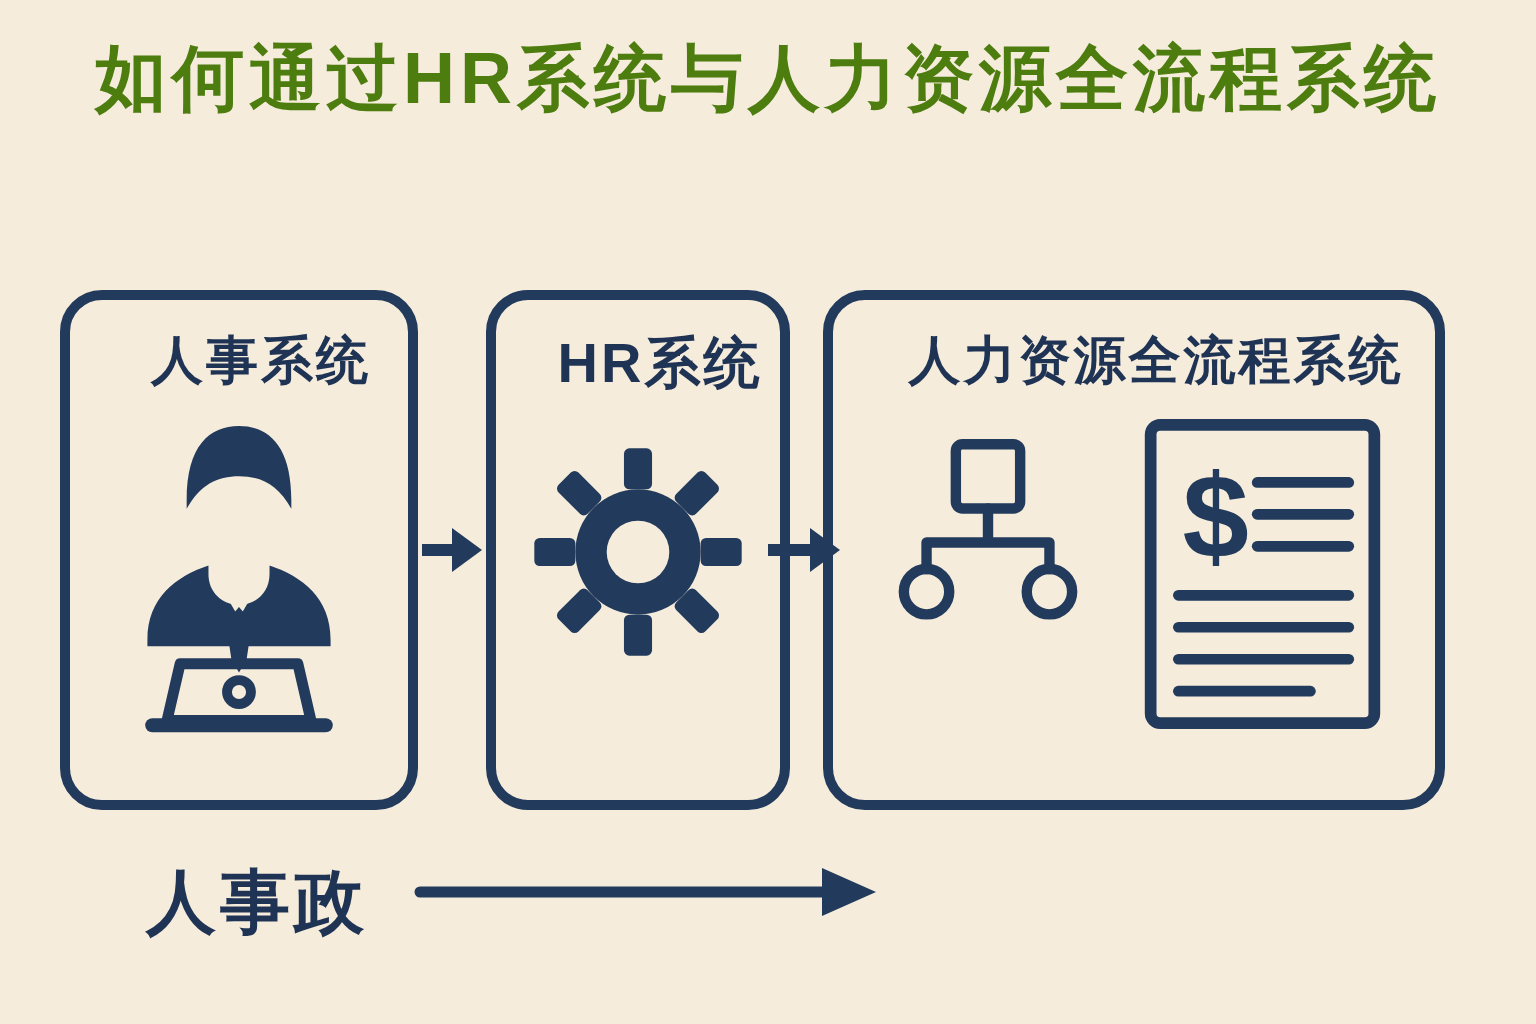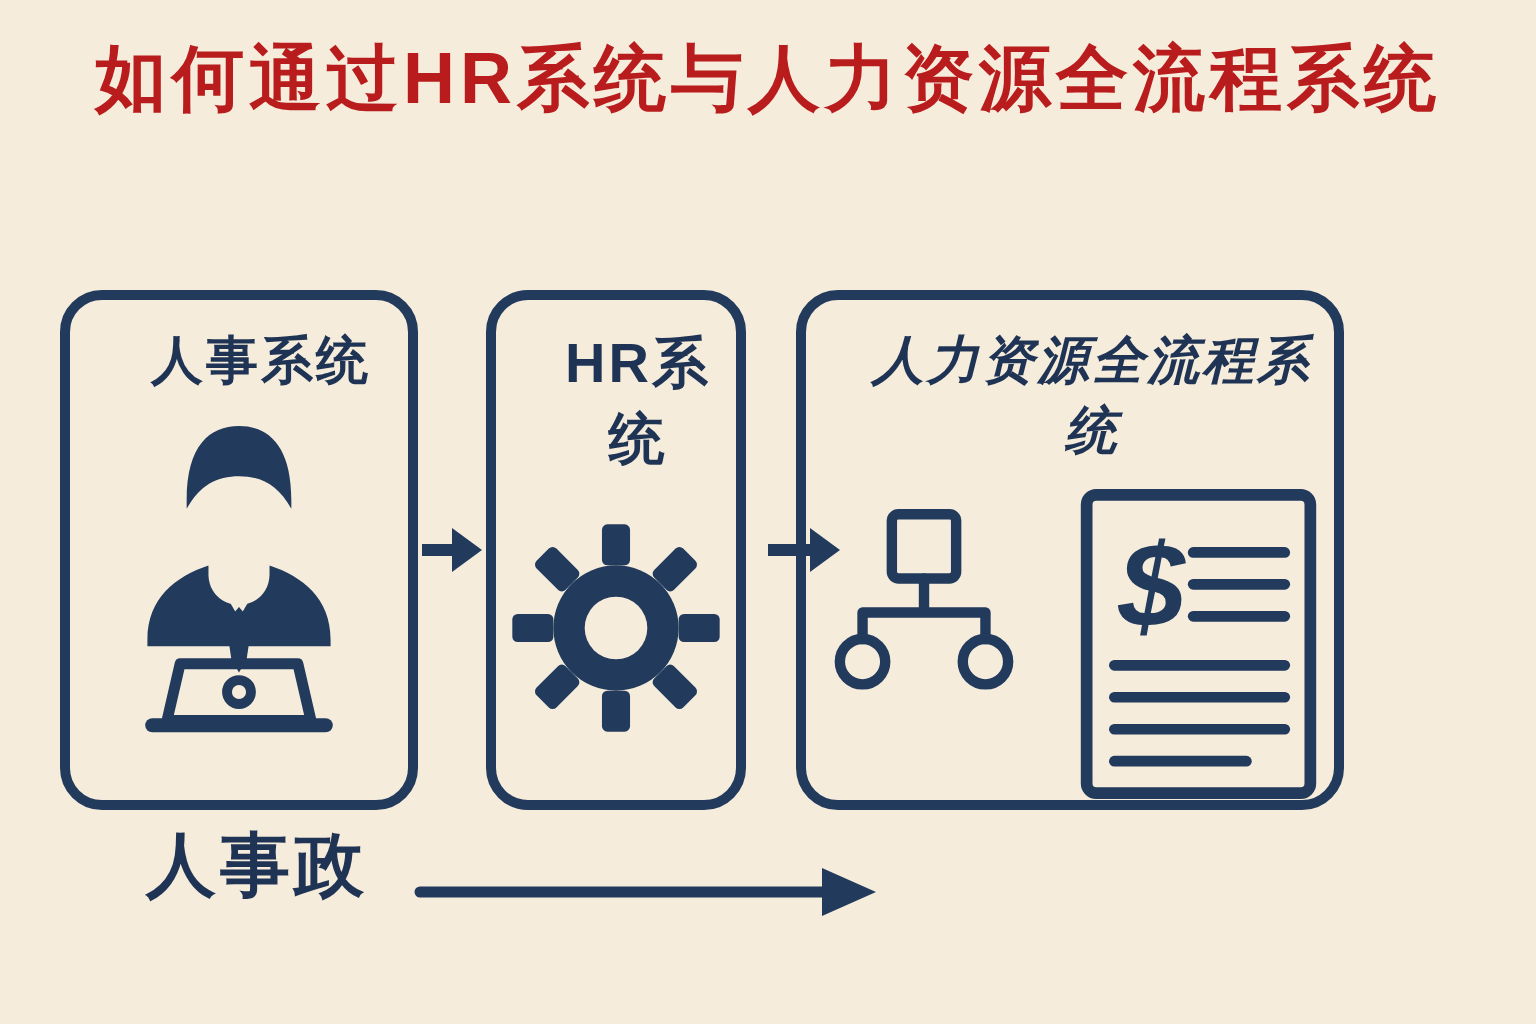--- a/index.html
+++ b/index.html
@@ -5,44 +5,44 @@
   html,body { margin:0; padding:0; background:#f6ecdc; }
   .canvas {
     position:relative; width:1536px; height:1024px;
     background:#f6ecdc; overflow:hidden;
     font-family:"Liberation Sans", sans-serif;
     color:#1f3455;
   }
   .title {
     position:absolute; top:28px; left:0; width:1536px;
     text-align:center; font-weight:900; font-size:72px; line-height:100px;
-    letter-spacing:5px; color:#b91c1c;
+    letter-spacing:5px; color:#4d7c0f;
   }
   .box {
     position:absolute; top:290px; height:520px; box-sizing:border-box;
     border:10px solid #223a5c; border-radius:42px; background:transparent;
   }
   .box1 { left:60px;  width:358px; }
-  .box2 { left:486px; width:260px; }
-  .box3 { left:796px; width:548px;font-style:italic; }
+  .box2 { left:486px; width:304px; }
+  .box3 { left:823px; width:622px; }
   .box-label {
     text-align:center; font-weight:900; font-size:52px;
     margin-top:26px; letter-spacing:3px; color:#1f3455;padding-left:44px;
   }
   .box2 .box-label { font-size:56px; }
   .icon-wrap { display:flex; justify-content:center; align-items:flex-start; }
   .box1 .icon-wrap { margin-top:6px; }
   .box2 .icon-wrap { margin-top:42px; }
   .box3 .icon-wrap { margin-top:18px; gap:48px; }
   .org-chart-offset { margin-top:20px; }
   .flow-arrow { position:absolute; top:518px; }
   .arrow1 { left:420px; }
   .arrow2 { left:766px; }
   .footer-label {
-    position:absolute; top:819px; font-weight:900; font-size:70px;
+    position:absolute; top:856px; font-weight:900; font-size:70px;
     letter-spacing:4px; color:#1f3455;
   }
   .footer-left  { left:146px; }
   .footer-right { left:926px; }
   .result-arrow { position:absolute; left:414px; top:860px; }
   .ink-stroke { stroke:#223a5c; fill:none; }
 </style>
 </head>
 <body>
 

